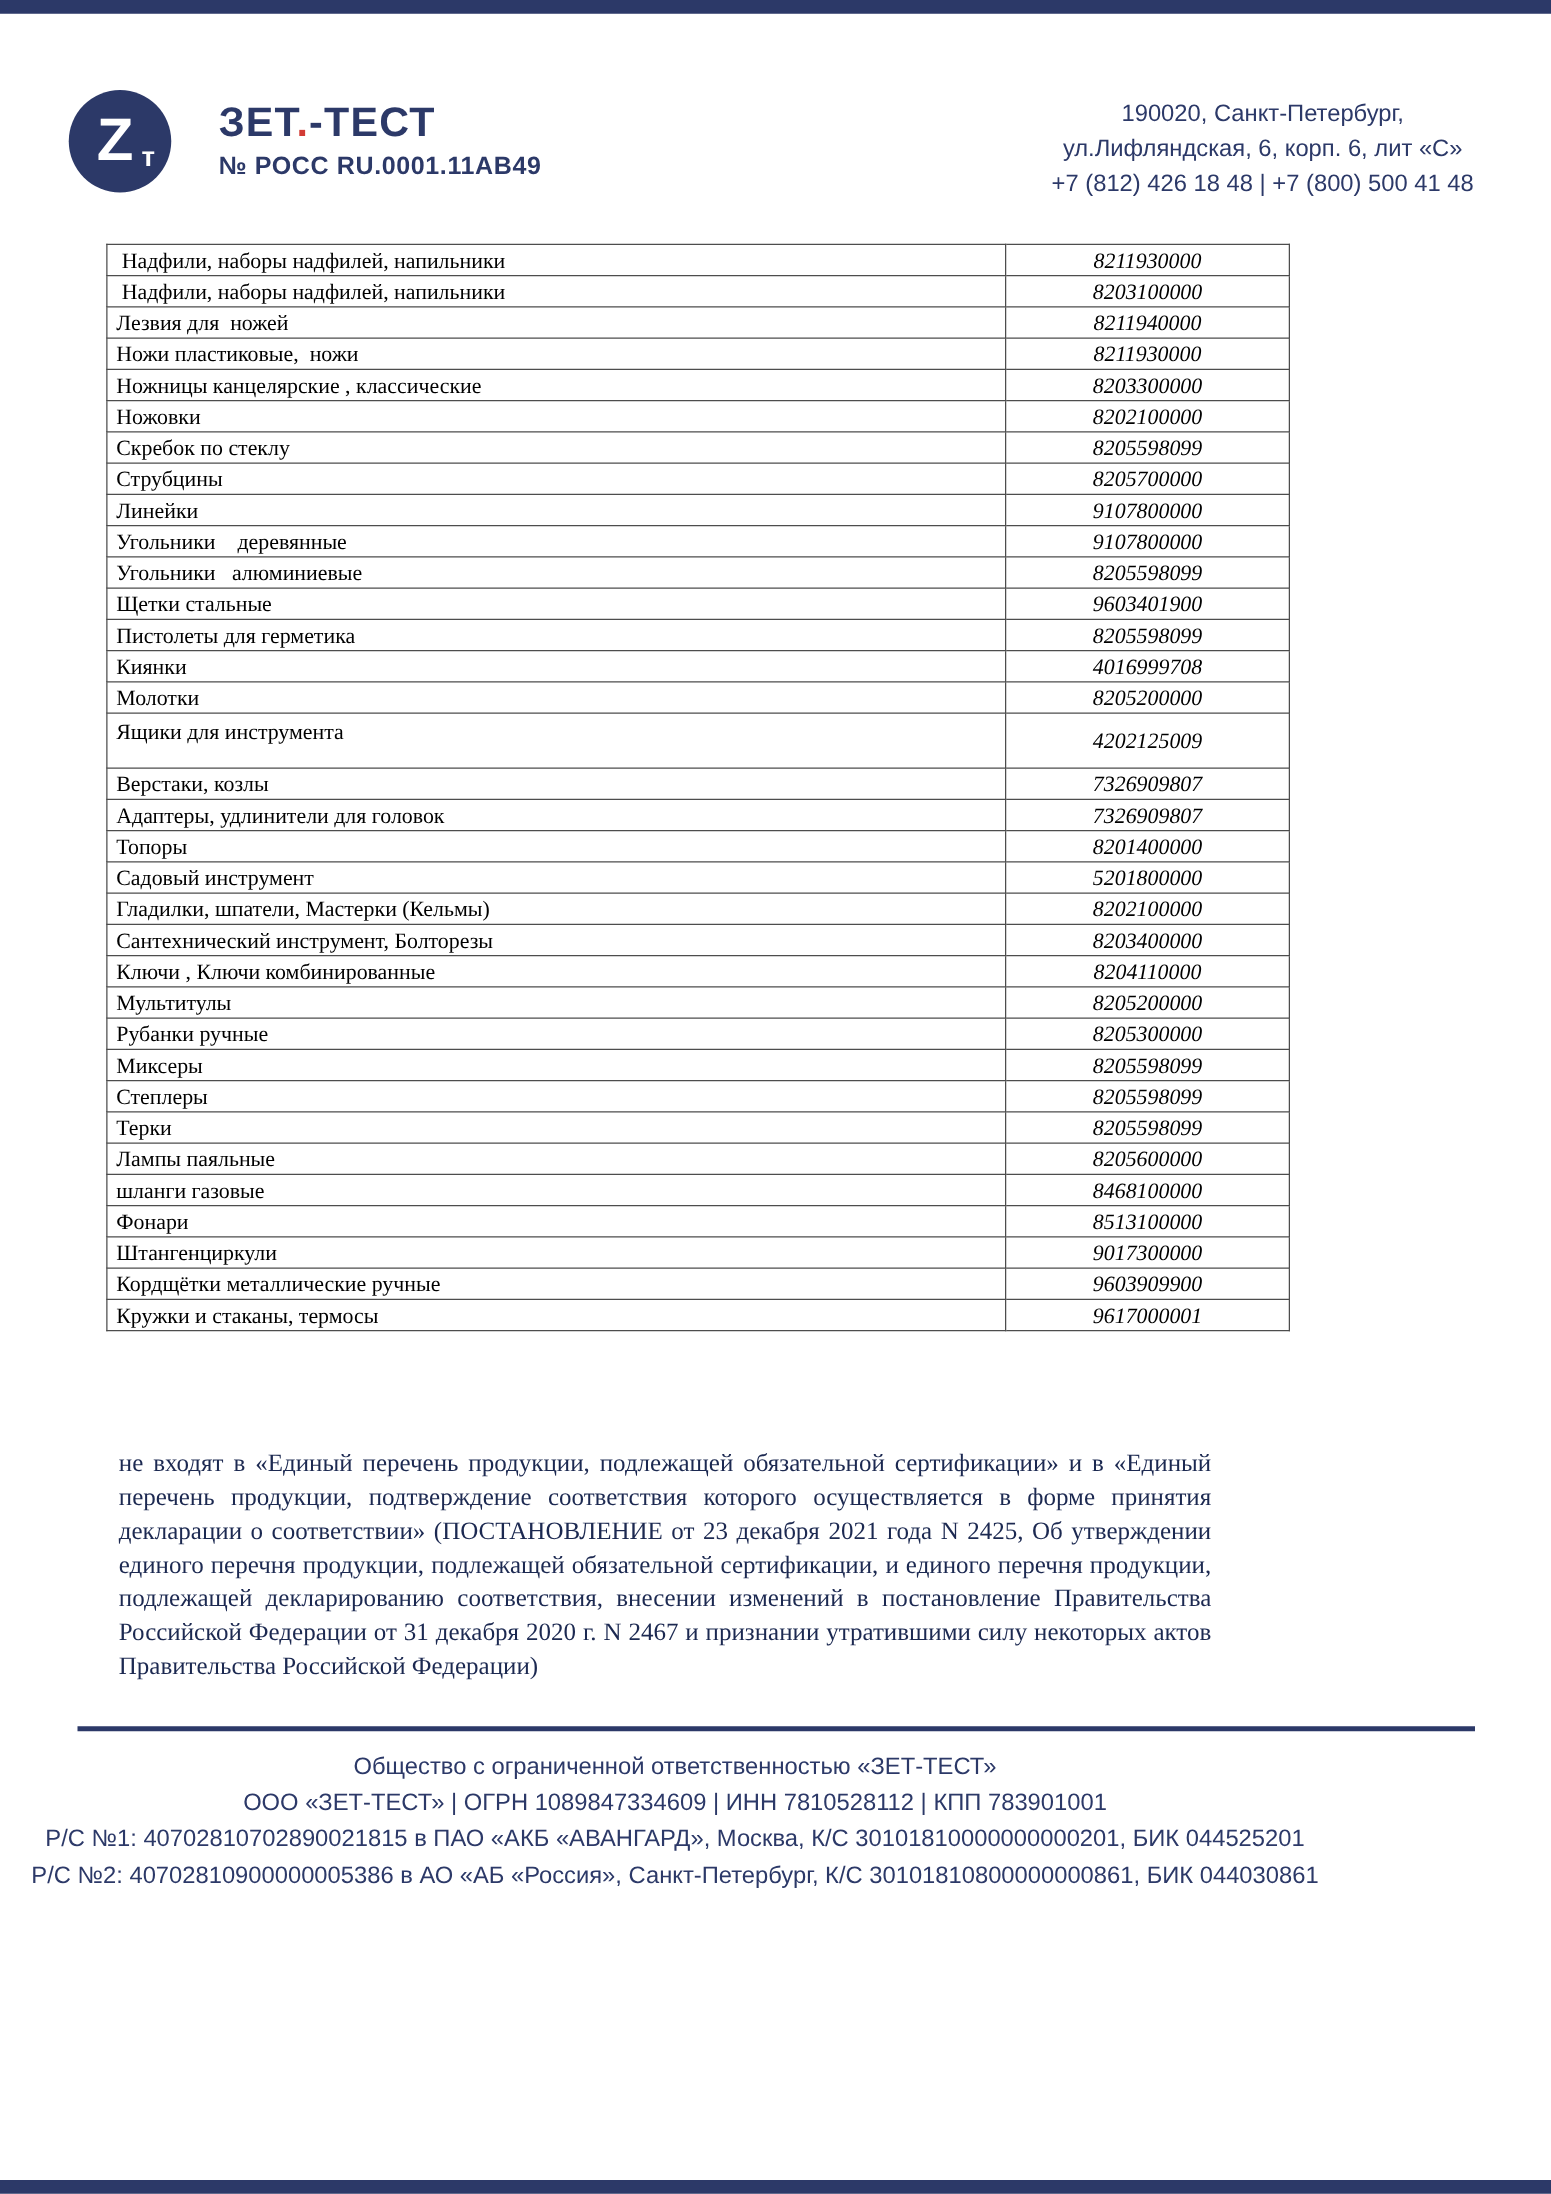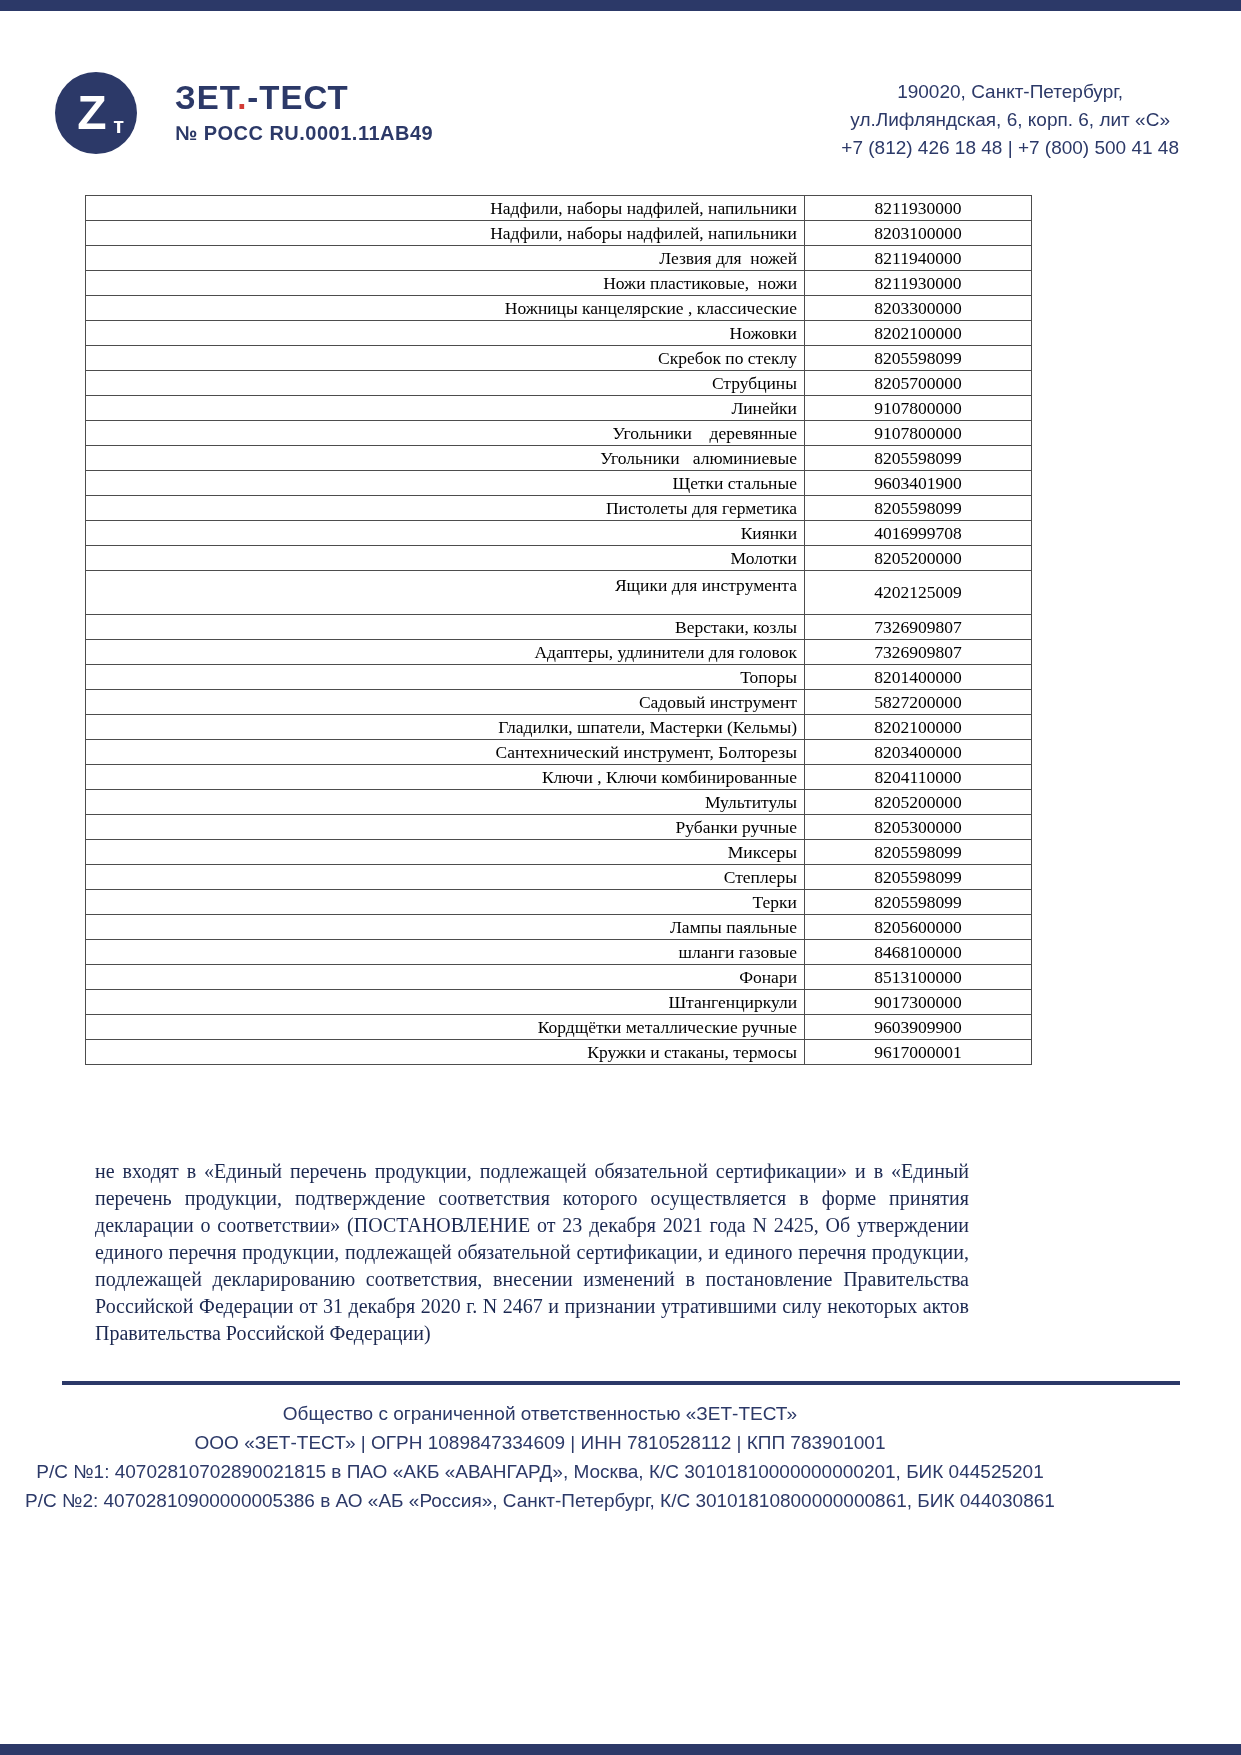--- a/index.html
+++ b/index.html
@@ -66,22 +66,22 @@
     border-collapse:collapse;
     font-family:"Liberation Serif", serif;
     font-size:17.5px; color:#000;
   }
   .codes-table td {
     border:1px solid #4d4d4d;
     height:25px;
     padding:0 7px;
     vertical-align:middle;
   }
-  .codes-table td.name-cell { white-space:pre-wrap; text-align:right; }
-  .codes-table td.code-cell { width:227px; text-align:center; }
+  .codes-table td.name-cell { white-space:pre-wrap; text-align:left; }
+  .codes-table td.code-cell { width:227px; text-align:center;font-style:italic; }
   .codes-table tr.tall td { height:44px; }
   .codes-table tr.tall td.name-cell { vertical-align:top; padding-top:4px; }
 
   
   .note {
     position:absolute; top:1158px; left:95px; width:874px;
     font-family:"Liberation Serif", serif;
     font-size:20px; line-height:27px;
     text-align:justify;
     color:#1c2951;
@@ -199,21 +199,21 @@
         <tr>
           <td class="name-cell">Адаптеры, удлинители для головок</td>
           <td class="code-cell">7326909807</td>
         </tr>
         <tr>
           <td class="name-cell">Топоры</td>
           <td class="code-cell">8201400000</td>
         </tr>
         <tr>
           <td class="name-cell">Садовый инструмент</td>
-          <td class="code-cell">5827200000</td>
+          <td class="code-cell">5201800000</td>
         </tr>
         <tr>
           <td class="name-cell">Гладилки, шпатели, Мастерки (Кельмы)</td>
           <td class="code-cell">8202100000</td>
         </tr>
         <tr>
           <td class="name-cell">Сантехнический инструмент, Болторезы</td>
           <td class="code-cell">8203400000</td>
         </tr>
         <tr>

